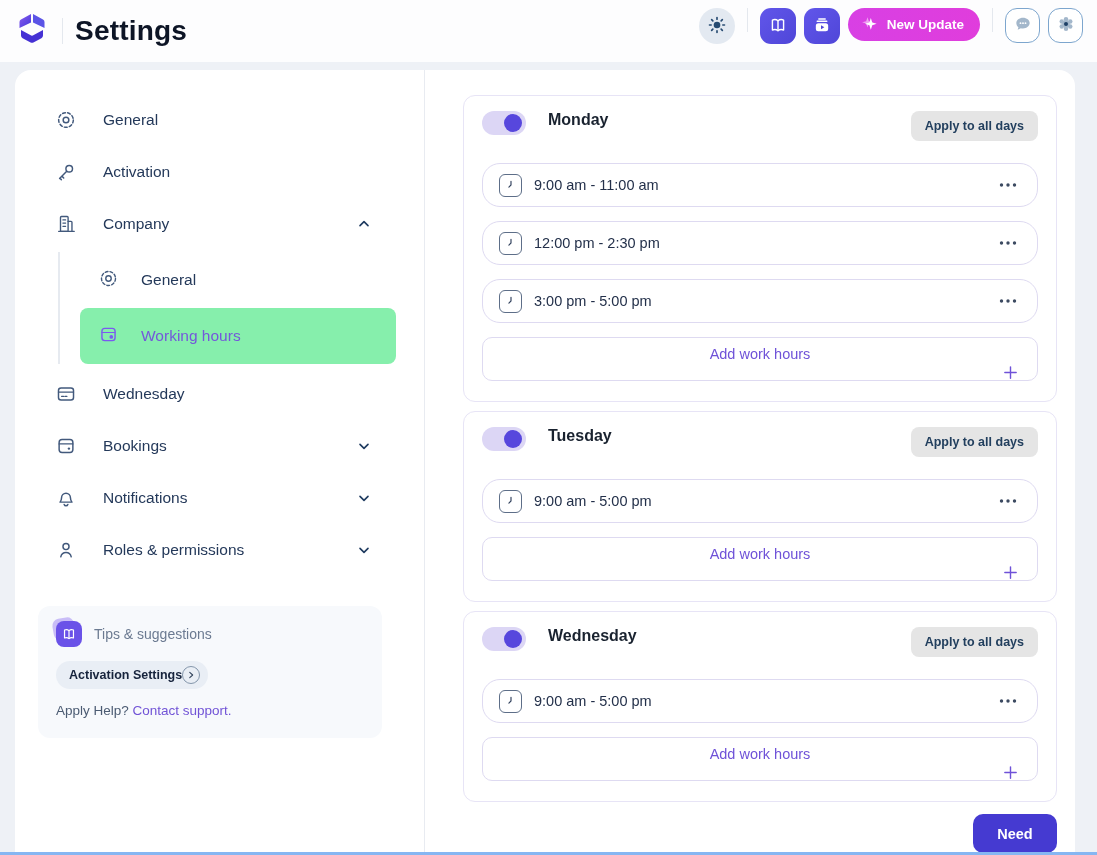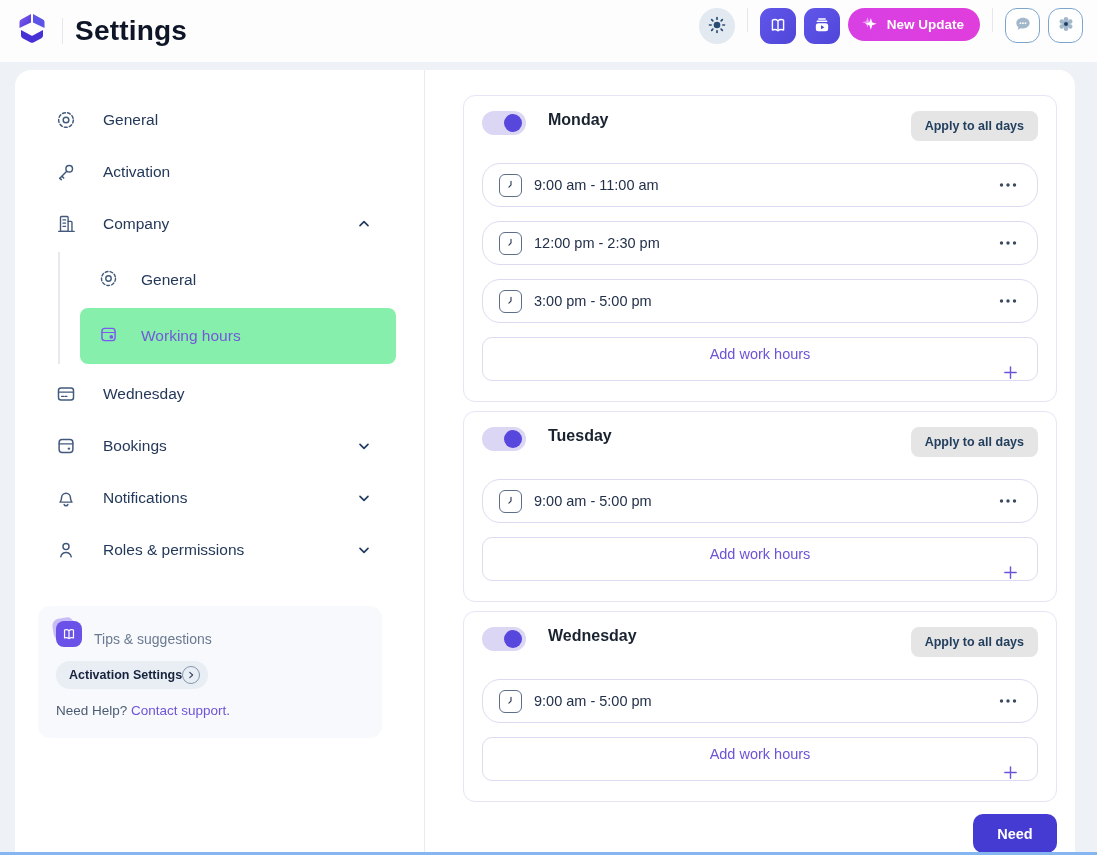--- a/index.html
+++ b/index.html
@@ -27,21 +27,21 @@
   .nav-item { height:52px; display:flex; align-items:center; padding-left:40px; gap:26px; cursor:pointer; color:#24395a; font-size:15.5px; position:relative; }
   .nav-item .nav-icon { width:22px; height:22px; display:flex; align-items:center; justify-content:center; }
   .nav-item .chev { position:absolute; right:52px; display:flex; }
   .sub-block { margin-left:43px; border-left:2px solid #e6eaf0; padding-left:20px; margin-top:2px; margin-bottom:4px; }
   .sub-item { height:56px; display:flex; align-items:center; gap:22px; padding-left:18px; cursor:pointer; color:#24395a; font-size:15.5px; border-radius:8px; margin-right:28px; }
   .sub-item.active { background:#86efac; color:#7458da; }
   .sub-item.active svg * { stroke:#7a5af0; }
 
   
   .tips-box { margin:30px 0 0 23px; width:344px; height:132px; background:#f7f9fc; border-radius:12px; padding:15px 18px; }
-  .tips-head { display:flex; align-items:flex-end; gap:12px; }
+  .tips-head { display:flex; align-items:center; gap:12px; }
   .tips-book { position:relative; width:26px; height:26px; }
   .tips-book .blob { position:absolute; left:-3px; top:-3px; width:22px; height:22px; background:#c9bdf7; border-radius:7px; transform:rotate(-10deg); }
   .tips-book .bk { position:absolute; inset:0; background:#6a52e8; border-radius:8px; display:flex; align-items:center; justify-content:center; }
   .tips-title { color:#6b7a91; font-size:14px; }
   .tips-chip { margin-top:14px; display:inline-flex; align-items:center; background:#e9eef5; border-radius:15px; height:28px; padding:0 8px 0 13px; cursor:pointer; }
   .tips-chip-label { font-size:12.5px; font-weight:700; color:#16233c; }
   .chip-circle { width:18px; height:18px; border-radius:50%; border:1px solid #8496ab; display:flex; align-items:center; justify-content:center; }
   .tips-help { margin-top:14px; font-size:13.5px; color:#4b5b72; }
   .tips-help a { color:#7153d6; text-decoration:none; cursor:pointer; }
 
@@ -289,21 +289,21 @@
       </div>
       <div class="tips-chip">
         <span class="tips-chip-label">Activation Settings</span>
         <span class="chip-circle">
           <svg width="10" height="10" viewBox="0 0 24 24" fill="none" stroke="#33445c" stroke-width="2.6" stroke-linecap="round" stroke-linejoin="round">
               <path d="M9 5.5l7 6.5-7 6.5"></path>
             </svg>
         </span>
       </div>
       <div class="tips-help">
-        <span>Need Help?</span>
+        <span>Apply Help?</span>
         <a>Contact support.</a>
       </div>
     </div>
   </div>
 
   <div class="content">
     <div id="days-container">
   <div class="day-card">
     <div class="day-head">
       <div class="toggle on">

